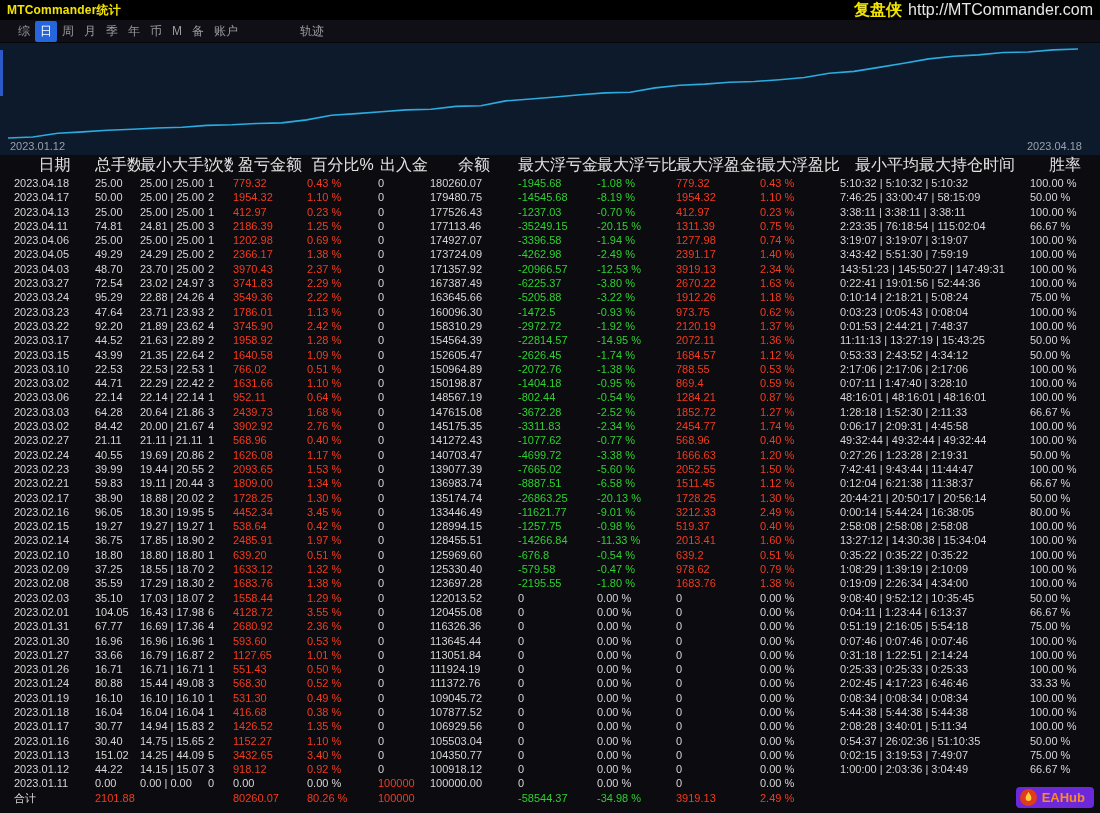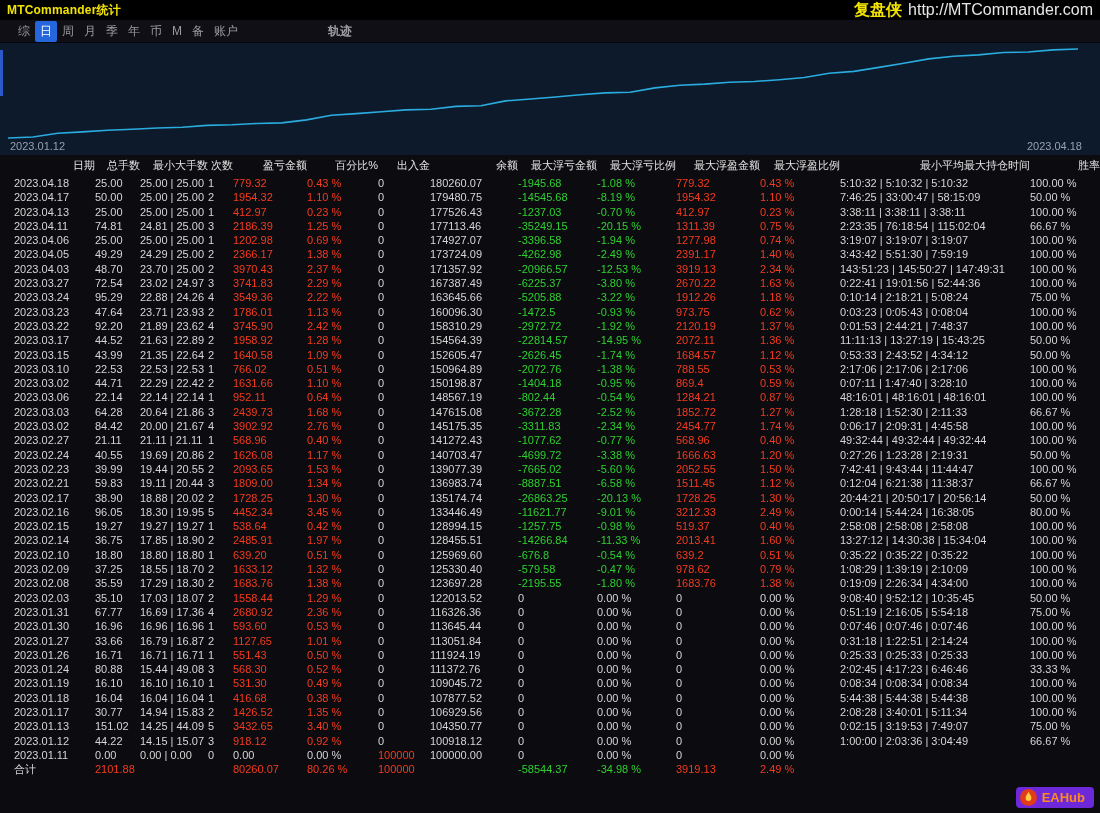--- a/index.html
+++ b/index.html
@@ -11,33 +11,33 @@
   .titlebar { height:20px; background:#000; display:flex; align-items:center; justify-content:space-between; padding:0 7px; }
   .title { color:#f2e400; font-size:12px; font-weight:bold; letter-spacing:0.2px; }
   .brand { font-size:16px; display:flex; gap:6px; align-items:center; }
   .brand-name { color:#f2e400; font-weight:bold; }
   .brand-url { color:#e6e6e6; }
 
   
   .menubar { height:23px; background:#0f0f15; display:flex; align-items:center; padding:0 13px; border-bottom:1px solid #05050a; }
   .menu-item { color:#9b9ba0; font-size:12px; padding:2px 5px; cursor:default; }
   .menu-item.active { background:#2566dd; color:#ffffff; border-radius:2px; }
-  .menu-item:last-child { margin-left:80px;font-weight:bold; }
+  .menu-item:last-child { margin-left:52px; }
 
   
   .chart { position:relative; height:112px; background:#0c1a2c; overflow:hidden; }
   .chart svg { position:absolute; left:0; top:0; width:100%; height:100%; }
   .chart-label { position:absolute; bottom:3px; font-size:11px; color:#98a0aa; }
   .chart-label.left { left:10px; }
   .chart-label.right { right:18px; }
   .scroll-strip { position:absolute; left:0; top:7px; width:3px; height:46px; background:#2b59c8; }
 
   
   table { border-collapse:collapse; table-layout:fixed; width:1086px; margin-left:14px; }
-  th { text-align:right; font-size:11px; font-weight:normal; color:#e3e3e3; height:21px; vertical-align:middle; white-space:nowrap; overflow:hidden; }
+  th { text-align:center; font-size:16px; font-weight:normal; color:#e3e3e3; height:21px; vertical-align:middle; white-space:nowrap; overflow:hidden; }
   tr.data-row { height:14.3px; }
   td { font-size:11px; color:#d6d6d6; white-space:nowrap; overflow:hidden; vertical-align:middle; padding:0; line-height:14.3px; }
   .c-red { color:#f53b1e; }
   .c-green { color:#2fd030; }
 
   
   .eahub { position:absolute; right:6px; bottom:5px; display:flex; align-items:center; gap:5px; background:#6d28d9; border-radius:4px; padding:2px 9px 2px 4px; }
   .eahub-text { color:#ff8a1e; font-size:13px; font-weight:bold; }
 </style>
 </head>
@@ -588,20 +588,36 @@
           <td>0</td>
           <td>122013.52</td>
           <td>0</td>
           <td>0.00 %</td>
           <td>0</td>
           <td>0.00 %</td>
           <td>9:08:40 | 9:52:12 | 10:35:45</td>
           <td>50.00 %</td>
         </tr>
         <tr class="data-row">
+          <td>2023.02.01</td>
+          <td>104.05</td>
+          <td>16.43 | 17.98</td>
+          <td>6</td>
+          <td class="c-red">4128.72</td>
+          <td class="c-red">3.55 %</td>
+          <td>0</td>
+          <td>120455.08</td>
+          <td>0</td>
+          <td>0.00 %</td>
+          <td>0</td>
+          <td>0.00 %</td>
+          <td>0:04:11 | 1:23:44 | 6:13:37</td>
+          <td>66.67 %</td>
+        </tr>
+        <tr class="data-row">
           <td>2023.01.31</td>
           <td>67.77</td>
           <td>16.69 | 17.36</td>
           <td>4</td>
           <td class="c-red">2680.92</td>
           <td class="c-red">2.36 %</td>
           <td>0</td>
           <td>116326.36</td>
           <td>0</td>
           <td>0.00 %</td>
@@ -714,20 +730,36 @@
           <td class="c-red">1426.52</td>
           <td class="c-red">1.35 %</td>
           <td>0</td>
           <td>106929.56</td>
           <td>0</td>
           <td>0.00 %</td>
           <td>0</td>
           <td>0.00 %</td>
           <td>2:08:28 | 3:40:01 | 5:11:34</td>
           <td>100.00 %</td>
+        </tr>
+        <tr class="data-row">
+          <td>2023.01.16</td>
+          <td>30.40</td>
+          <td>14.75 | 15.65</td>
+          <td>2</td>
+          <td class="c-red">1152.27</td>
+          <td class="c-red">1.10 %</td>
+          <td>0</td>
+          <td>105503.04</td>
+          <td>0</td>
+          <td>0.00 %</td>
+          <td>0</td>
+          <td>0.00 %</td>
+          <td>0:54:37 | 26:02:36 | 51:10:35</td>
+          <td>50.00 %</td>
         </tr>
         <tr class="data-row">
           <td>2023.01.13</td>
           <td>151.02</td>
           <td>14.25 | 44.09</td>
           <td>5</td>
           <td class="c-red">3432.65</td>
           <td class="c-red">3.40 %</td>
           <td>0</td>
           <td>104350.77</td>

